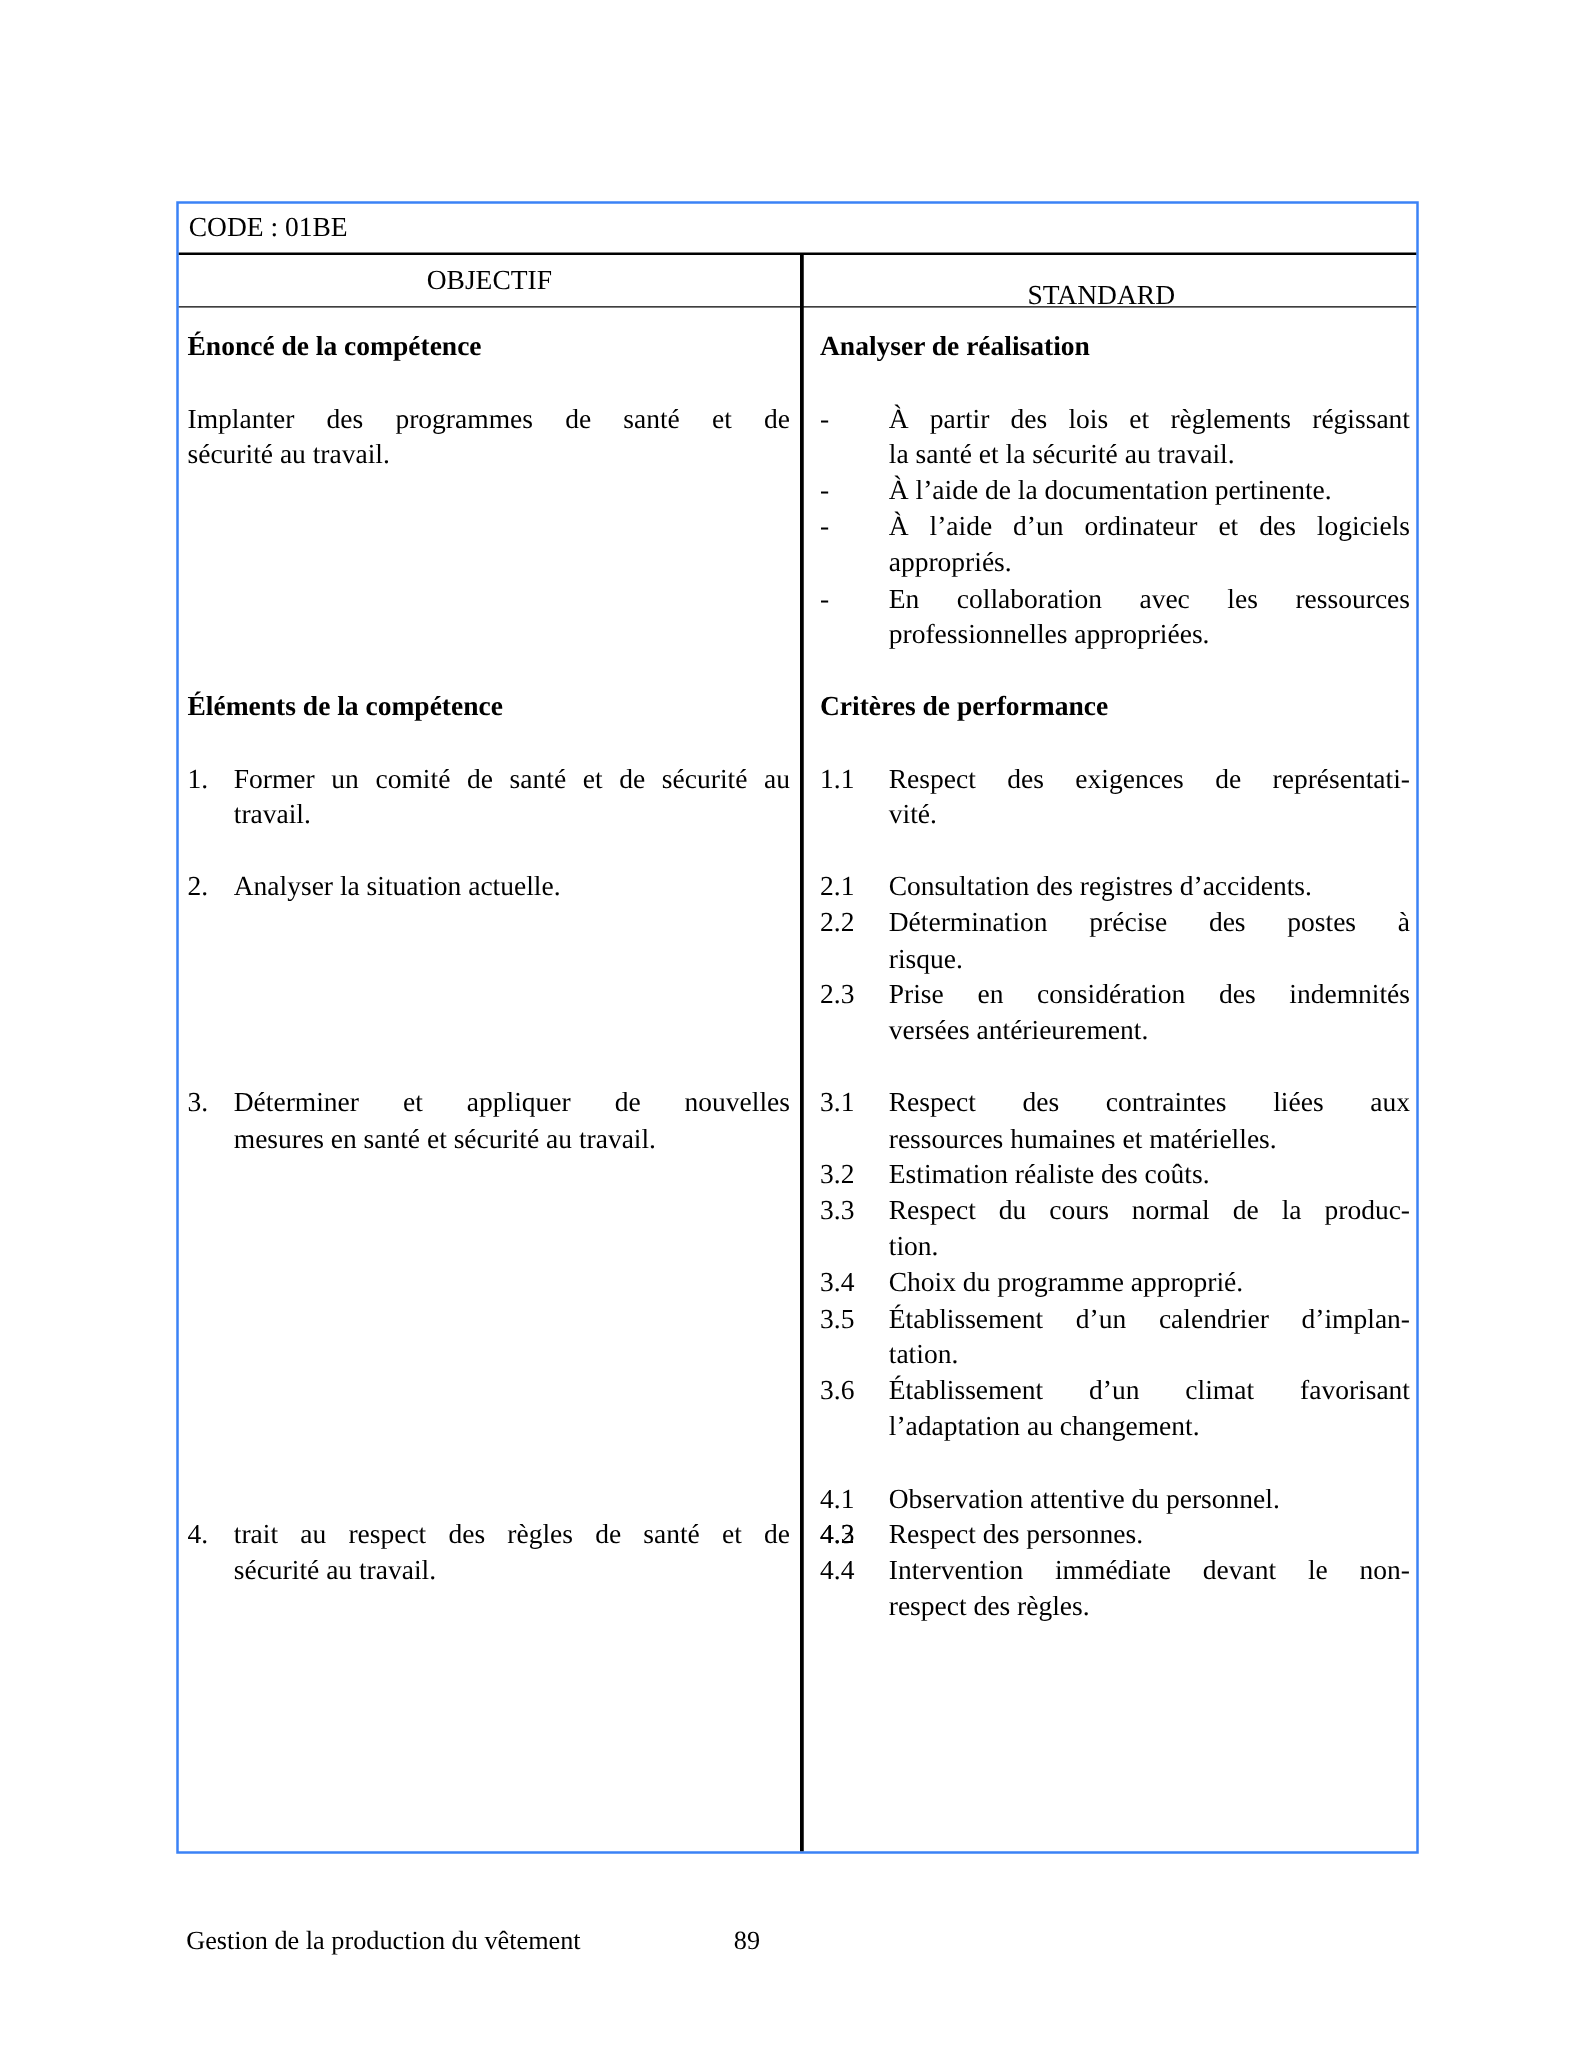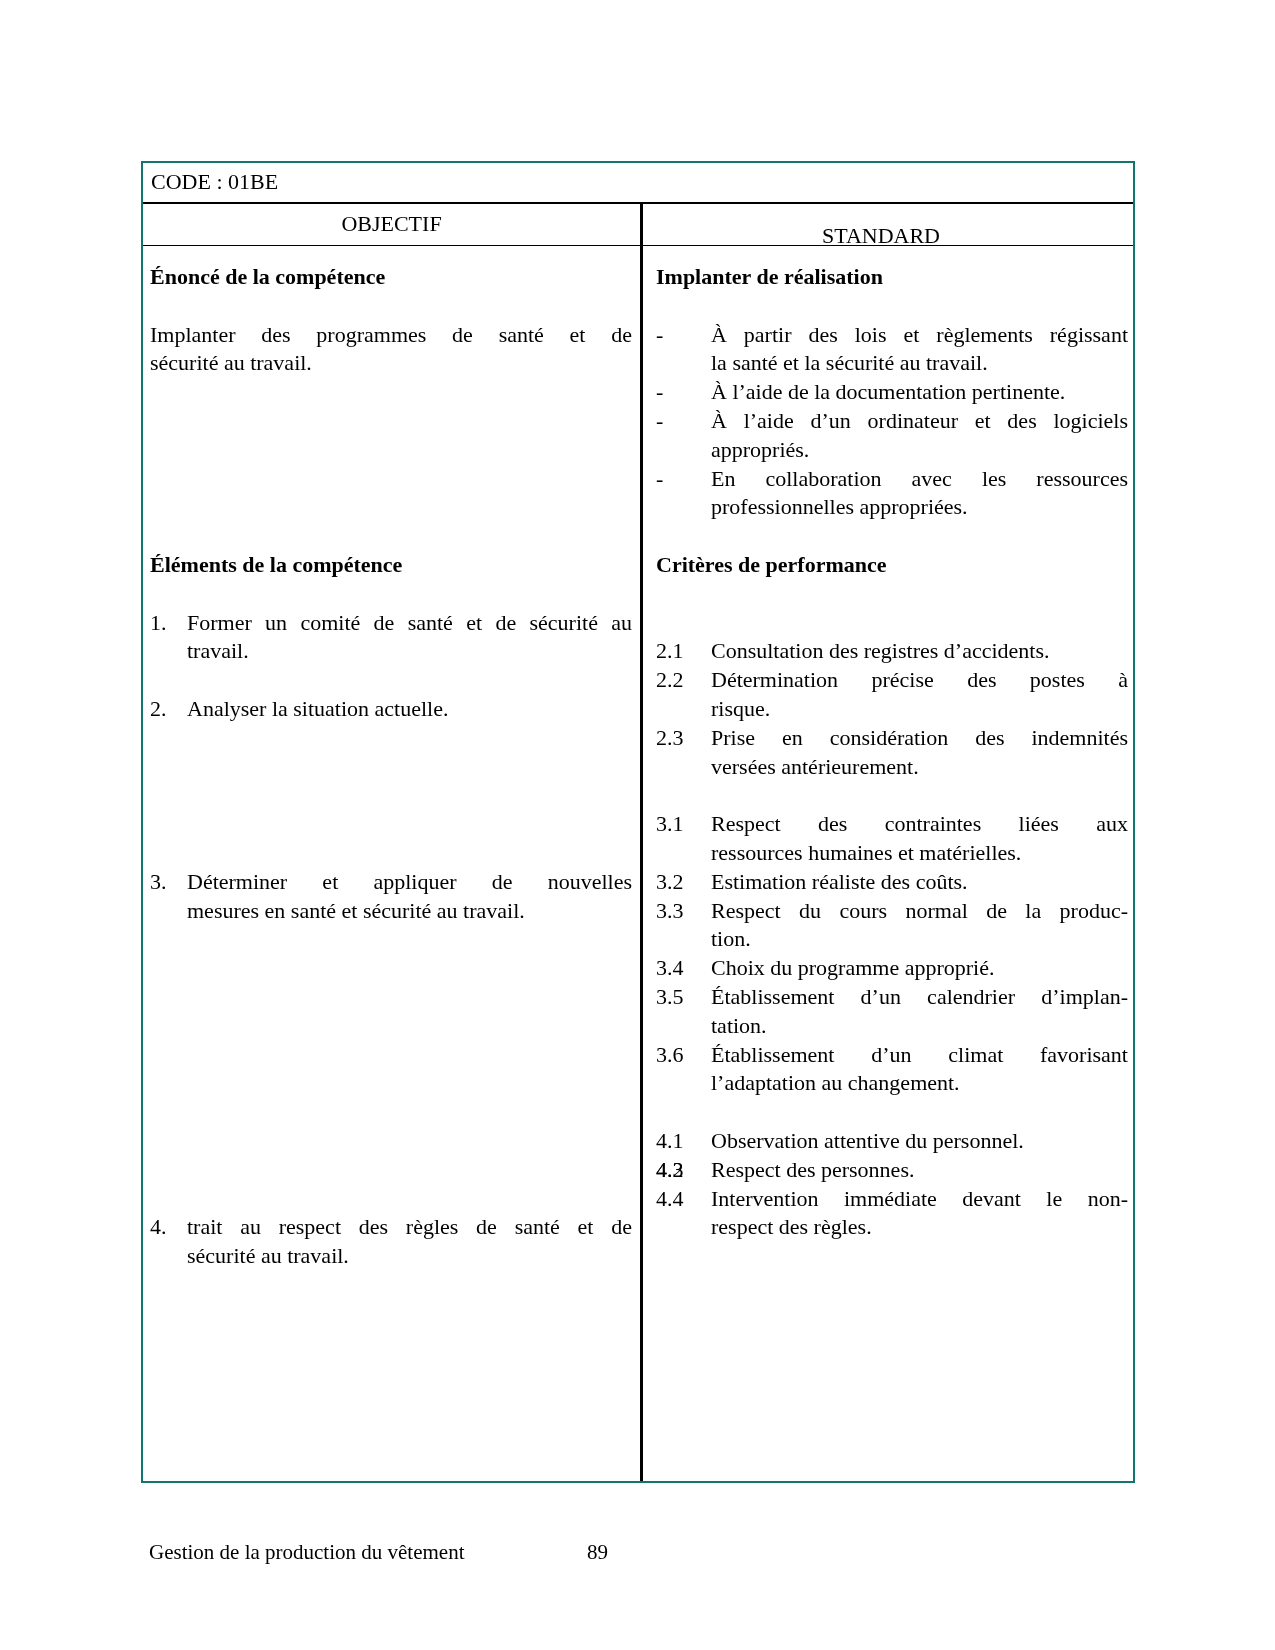--- a/index.html
+++ b/index.html
@@ -1,17 +1,17 @@
 <!DOCTYPE html>
 <html><head>
 <meta charset="utf-8">
 <style>
   html, body { margin:0; padding:0; background:#ffffff; }
   body { width:1275px; height:1650px; position:relative; font-family:"Liberation Serif", "DejaVu Serif", serif; color:#000; overflow:hidden; }
-  .tbl { position:absolute; left:141px; top:161px; width:994px; height:1322px; border:2px solid #0f766e; box-sizing:border-box; }
+  .tbl { position:absolute; left:141px; top:161px; width:994px; height:1322px; border:2px solid #3b82f6; box-sizing:border-box; }
   .code-row { position:absolute; left:0; top:0; right:0; height:41px; border-bottom:2px solid #000; box-sizing:border-box; }
   .code-row span { position:absolute; left:8px; top:6px; font-size:22px; line-height:26px; }
   .hdr-row { position:absolute; left:0; top:41px; right:0; height:42px; border-bottom:1.5px solid #000; box-sizing:border-box; }
   .hdr-cell { position:absolute; top:0; height:100%; text-align:center; font-size:22px; line-height:40px; }
   .hdr-left { left:0; width:497px; }
   .hdr-right { left:486px; right:0;margin-top:12px; }
   .divider { position:absolute; left:497px; top:41px; bottom:0; width:3px; background:#000; }
   .col { position:absolute; top:100px; }
   .col-left { left:7px; width:482px; }
   .col-right { left:513px; width:472px; }
@@ -96,21 +96,21 @@
     <div class="item">
       <span class="num">4.</span>
       <div class="txt">
         <div class="ln just">trait au respect des règles de santé et de</div>
         <div class="ln">sécurité au travail.</div>
       </div>
     </div>
   </div>
 
   <div class="col col-right">
-    <div class="ln heading">Implanter de réalisation</div>
+    <div class="ln heading">Analyser de réalisation</div>
     <div class="blank"></div>
 
     <div class="item">
       <span class="num">-</span>
       <div class="txt">
         <div class="ln just">À partir des lois et règlements régissant</div>
         <div class="ln">la santé et la sécurité au travail.</div>
       </div>
     </div>
     <div class="item">
@@ -131,20 +131,27 @@
       <div class="txt">
         <div class="ln just">En collaboration avec les ressources</div>
         <div class="ln">professionnelles appropriées.</div>
       </div>
     </div>
     <div class="blank"></div>
 
     <div class="ln heading">Critères de performance</div>
     <div class="blank"></div>
 
+    <div class="item">
+      <span class="num">1.1</span>
+      <div class="txt">
+        <div class="ln just">Respect des exigences de représentati-</div>
+        <div class="ln">vité.</div>
+      </div>
+    </div>
     <div class="blank"></div>
 
     <div class="item">
       <span class="num">2.1</span>
       <div class="txt">
           <div class="ln">Consultation des registres d’accidents.</div>
         </div>
     </div>
     <div class="item">
       <span class="num">2.2</span>

